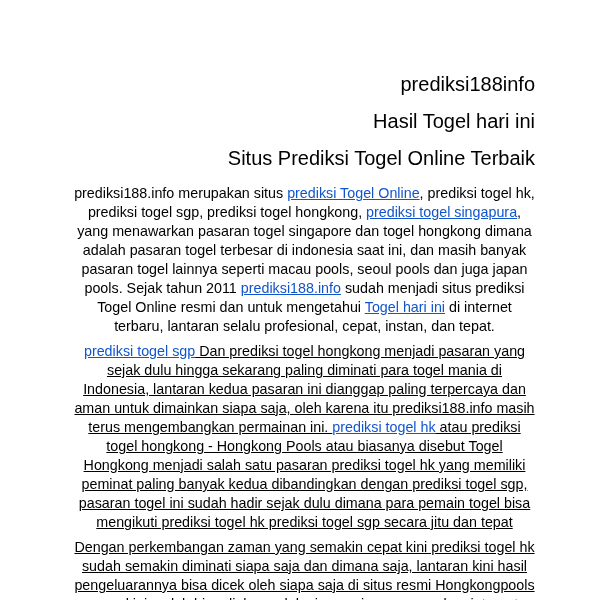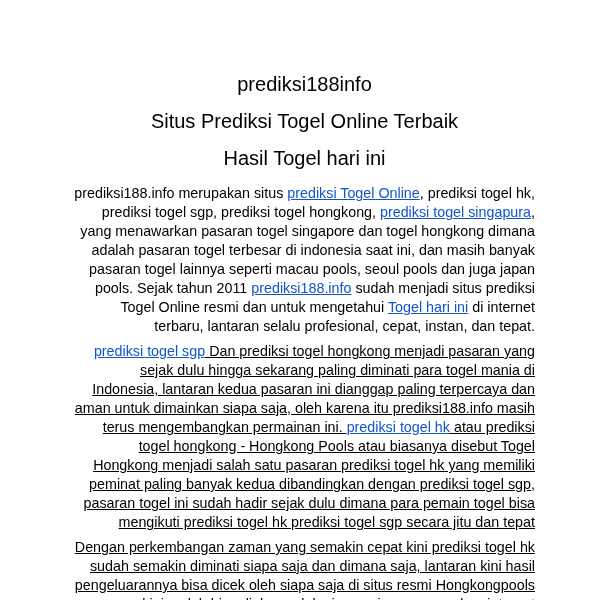--- a/index.html
+++ b/index.html
@@ -14,43 +14,43 @@
   .page {
     width: 461px;
     margin-left: 74px;
     padding-top: 73px;
     box-sizing: content-box;
   }
   .heading {
     font-size: 20px;
     font-weight: 400;
     line-height: 23px;
-    text-align: center;
+    text-align: right;
     margin: 0;
   }
   .heading + .heading { margin-top: 14px; }
   .para {
     font-size: 14.3px;
     line-height: 19px;
     margin: 0;
-    text-align: right;
+    text-align: center;
   }
   .para:first-of-type { margin-top: 14px; }
   .para + .para { margin-top: 6px; text-decoration: underline; }
   .para a {
     color: #1155cc;
     text-decoration: underline;
     cursor: pointer;
   }
 </style>
 </head>
 <body>
 
 <div class="page">
   <div class="heading">prediksi188info</div>
+  <div class="heading">Hasil Togel hari ini</div>
   <div class="heading">Situs Prediksi Togel Online Terbaik</div>
-  <div class="heading">Hasil Togel hari ini</div>
   <div>
       <p class="para"><span>prediksi188.info merupakan situs </span><a href="#">prediksi Togel Online</a><span>, prediksi togel hk, prediksi togel sgp, prediksi togel hongkong, </span><a href="#">prediksi togel singapura</a><span>, yang menawarkan pasaran togel singapore dan togel hongkong dimana adalah pasaran togel terbesar di indonesia saat ini, dan masih banyak pasaran togel lainnya seperti macau pools, seoul pools dan juga japan pools. Sejak tahun 2011 </span><a href="#">prediksi188.info</a><span> sudah menjadi situs prediksi Togel Online resmi dan untuk mengetahui </span><a href="#">Togel hari ini</a><span> di internet terbaru, lantaran selalu profesional, cepat, instan, dan tepat.</span></p>
       <p class="para"><a href="#">prediksi togel sgp</a><span> Dan prediksi togel hongkong menjadi pasaran yang sejak dulu hingga sekarang paling diminati para togel mania di Indonesia, lantaran kedua pasaran ini dianggap paling terpercaya dan aman untuk dimainkan siapa saja, oleh karena itu prediksi188.info masih terus mengembangkan permainan ini. </span><a href="#">prediksi togel hk</a><span> atau prediksi togel hongkong - Hongkong Pools atau biasanya disebut Togel Hongkong menjadi salah satu pasaran prediksi togel hk yang memiliki peminat paling banyak kedua dibandingkan dengan prediksi togel sgp, pasaran togel ini sudah hadir sejak dulu dimana para pemain togel bisa mengikuti prediksi togel hk prediksi togel sgp secara jitu dan tepat</span></p>
       <p class="para"><span>Dengan perkembangan zaman yang semakin cepat kini prediksi togel hk sudah semakin diminati siapa saja dan dimana saja, lantaran kini hasil pengeluarannya bisa dicek oleh siapa saja di situs resmi Hongkongpools yang kini sudah bisa diakses oleh siapa saja menggunakan internet dalam genggaman</span></p>
     </div>
 </div>
 
 </body></html>

